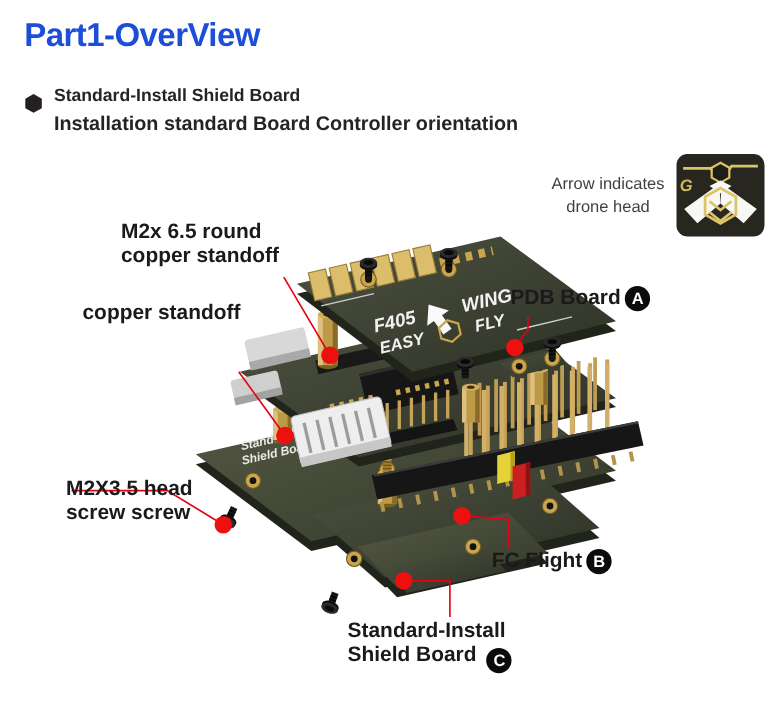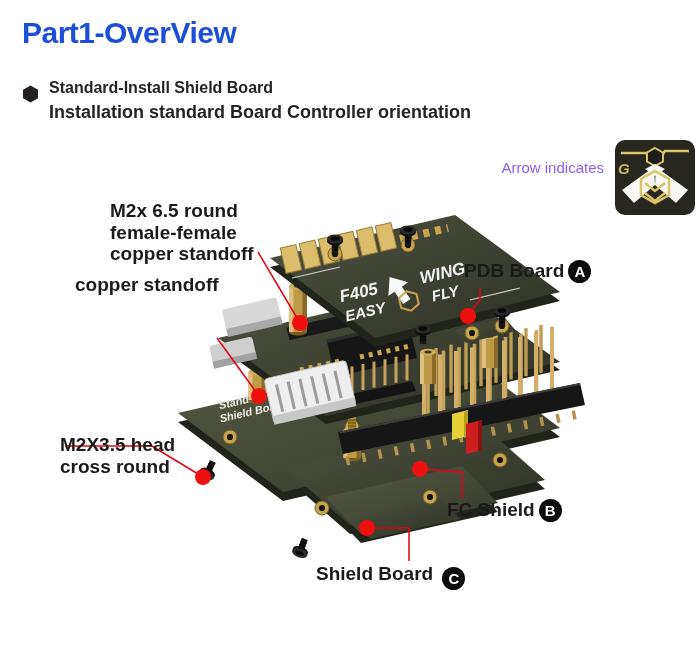--- a/index.html
+++ b/index.html
@@ -3,21 +3,21 @@
 <meta charset="utf-8">
 <style>
   html,body{margin:0;padding:0}
   body{width:700px;height:656px;background:#ffffff;position:relative;overflow:hidden;
        font-family:"Liberation Sans",sans-serif;color:#1c1c1c;}
   .abs{position:absolute}
   .title{left:22px;top:16px;font-size:30px;font-weight:800;letter-spacing:-0.5px;color:#1d4ed8}
   .intro-line1{left:49px;top:79px;font-size:16px;font-weight:600;color:#242424}
   .intro-line2{left:49px;top:102px;font-size:18px;font-weight:600;color:#242424}
   .hexbul{left:22px;top:85px}
-  .note{right:96px;top:157px;text-align:center;font-size:15px;font-weight:500;line-height:21px;color:#8b5cf6}
+  .note{right:96px;top:157px;text-align:center;font-size:15px;font-weight:500;line-height:21px;color:#404040}
   .logo{left:615px;top:140px;width:80px;height:75px;background:#27271f;border-radius:10px}
   .callout{position:absolute;font-size:19px;font-weight:700;line-height:21.5px;color:#1a1a1a;white-space:nowrap}
   .tag{display:inline-flex;align-items:center;justify-content:center;width:23px;height:23px;
        border-radius:50%;background:#0b0b0b;color:#fff;font-size:15px;font-weight:700;
        margin-left:4px;vertical-align:-4px}
   .row{display:flex;}
   svg text{font-family:"Liberation Sans",sans-serif}
 </style>
 </head>
 <body>
@@ -27,20 +27,21 @@
 <span class="abs hexbul">
   <svg width="17" height="18" viewBox="0 0 17 18">
     <polygon points="8.5,0.5 16,4.7 16,13.3 8.5,17.5 1,13.3 1,4.7" fill="#242022"></polygon>
   </svg>
 </span>
 <div class="abs intro-line1">Standard-Install Shield Board</div>
 <div class="abs intro-line2">Installation standard Board Controller orientation</div>
 
 <div class="abs note">
   <div>Arrow indicates</div>
+  <div>drone head</div>
 </div>
 <div class="abs logo">
   <svg width="80" height="75" viewBox="0 0 80 75">
     <text x="3" y="34" font-size="15" font-style="italic" font-weight="700" fill="#cdb95e">G</text>
     <path d="M6,13 L31,13 L35,19 M74,11 L50,11 L46,17" stroke="#d9c468" stroke-width="2.5" fill="none"></path>
     <polygon points="40,8 48,12.5 48,21.5 40,26 32,21.5 32,12.5" fill="#1d1d17" stroke="#d9c468" stroke-width="2"></polygon>
     <polygon points="39,27 7,50 19,63 40,45" fill="#f7f7f4"></polygon>
     <polygon points="41,27 73,50 61,63 40,45" fill="#f7f7f4"></polygon>
     <polygon points="40,24 50,29 40,36 30,29" fill="#f7f7f4"></polygon>
     <path d="M40,31 L54,39 L54,55 L40,63 L26,55 L26,39 Z" fill="none" stroke="#d9c468" stroke-width="2.5"></path>
@@ -270,41 +271,41 @@
       <circle cx="259" cy="396" r="8"></circle>
     <circle cx="203" cy="477" r="8"></circle>
       <circle cx="468" cy="316" r="8"></circle>
     <circle cx="420" cy="469" r="8"></circle>
       <circle cx="367" cy="528" r="8"></circle>
   </g>
 </svg>
 
 <div class="callout" style="left:110px;top:200px">
   <div>M2x 6.5 round</div>
-  <div>female-female</div>
   <div>copper standoff</div>
 </div>
 
 <div class="callout" style="left:75px;top:274px">
   <div>copper standoff</div>
 </div>
 
 <div class="callout" style="left:60px;top:434px">
   <div>M2X3.5 head</div>
-  <div>cross round</div>
+  <div>screw screw</div>
 </div>
 
 <div class="callout row" style="left:464px;top:260px">
   <span>PDB Board</span>
   <span class="tag">A</span>
 </div>
 
 <div class="callout row" style="left:447px;top:499px">
-  <span>FC Shield</span>
+  <span>FC Flight</span>
   <span class="tag">B</span>
 </div>
 
 <div class="callout" style="left:316px;top:563px">
+  <div>Standard-Install</div>
   <div>
     <span>Shield Board</span>
     <span class="tag">C</span>
   </div>
 </div>
 
 </body></html>

